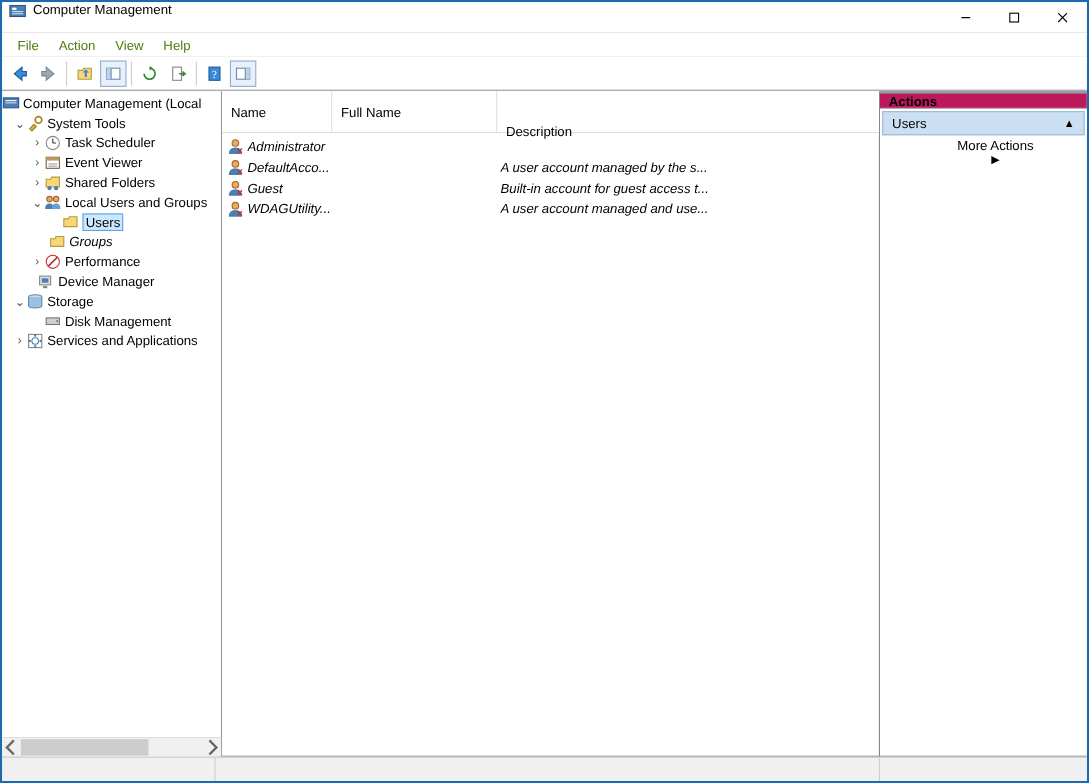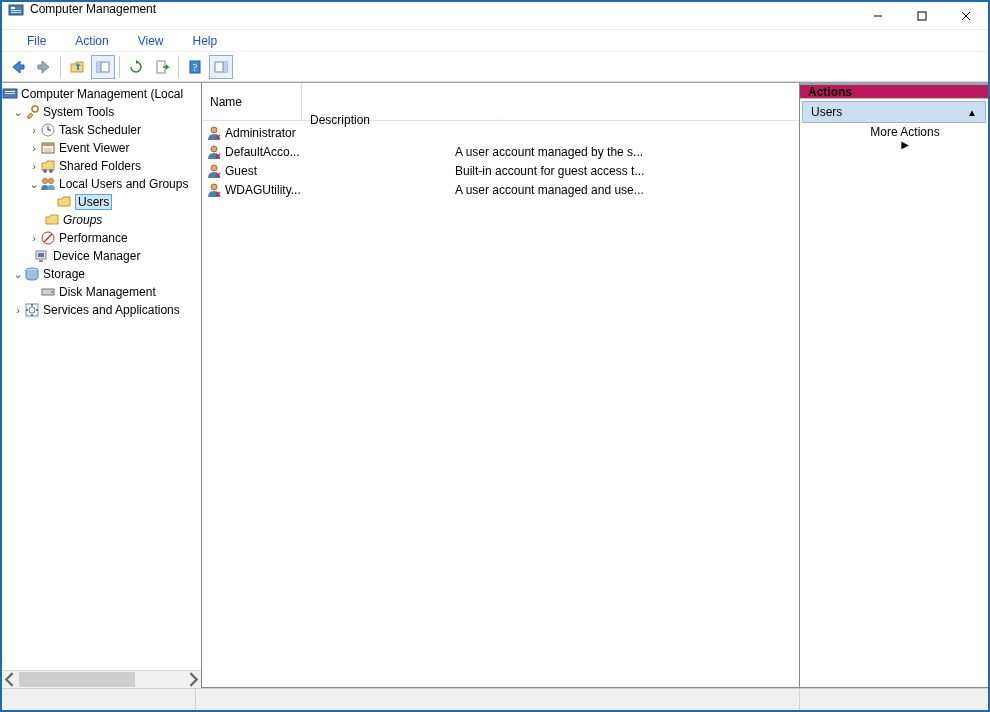--- a/index.html
+++ b/index.html
@@ -7,21 +7,21 @@
   .window { width: 990px; height: 712px; border: 2px solid #1e6ab0; display:flex; flex-direction:column; background:#fff; }
   
   .titlebar { height: 28px; display:flex; padding: 0 0 0 6px; background:#fff; border-bottom:1px solid #e8e8e8;}
   .titlebar .app-icon { width:16px; height:16px; margin-right:6px; }
   .titlebar .title { flex:0 0 auto; color:#000; font-size:12px; }
   .titlebar .spacer { flex:1; }
   .win-btn { width:44px; height:28px; display:flex; align-items:center; justify-content:center; }
   .win-btn svg { width:10px; height:10px; }
   
   .menubar { height:22px; display:flex; align-items:center; padding:0 6px; gap:2px; background:#fff; border-bottom:1px solid #f0f0f0;}
-  .menuitem { padding:2px 8px; font-size:12px; color:#1d4ed8;margin-left:11px; }
+  .menuitem { padding:2px 8px; font-size:12px; color:#4d7c0f; }
   
   .toolbar { height:30px; display:flex; align-items:center; padding:0 4px; gap:2px; background:#fff; border-bottom:1px solid #d9d9d9;}
   .tool-btn { width:24px; height:24px; display:flex; align-items:center; justify-content:center; border:1px solid transparent; }
   .tool-btn.box { border:1px solid #8faed1; background:#e8f1fb; }
   .tool-btn svg { width:16px; height:16px; }
   .tool-sep { width:1px; height:22px; background:#ccc; margin:0 2px; }
   
   .mainarea { flex:1; display:flex; min-height:0; border-top:1px solid #a0a0a0;}
   .pane-left { width:200px; display:flex; flex-direction:column; border:1px solid #888; border-top:none; border-left:none; background:#fff; }
   .pane-center { flex:1; display:flex; flex-direction:column; border:1px solid #888; border-top:none; border-left:none; background:#fff;}
@@ -38,21 +38,21 @@
   .scrollbar-h .sb-btn { width:17px; height:17px; display:flex; align-items:center; justify-content:center; background:#f0f0f0;}
   .scrollbar-h .sb-track { flex:1; height:17px; background:#f0f0f0; position:relative;}
   .scrollbar-h .sb-thumb { position:absolute; left:0; top:0; height:15px; margin:1px 0; width:70%; background:#cdcdcd; }
   
   .list-head { height:38px; display:flex; align-items:stretch; border-bottom:1px solid #e0e0e0; background:#fff;}
   .list-col { display:flex; align-items:center; padding:0 8px; border-right:1px solid #e0e0e0; font-size:12px; color:#000; }
   .col-name { width:100px; }
   .col-full { width:150px; }
   .col-desc { flex:1; max-width:200px;margin-top:36px;}
   .list-body { flex:1; overflow:hidden; padding-top:2px;}
-  .list-row { display:flex; align-items:center; height:19px; padding-left:4px;}
+  .list-row { display:flex; align-items:center; height:19px; padding-left:4px;font-style:italic;}
   .list-row .uicon { width:16px; height:16px; margin-right:3px; }
   .list-row .cname { width:80px; overflow:hidden; text-overflow:ellipsis; white-space:nowrap;}
   .list-row .cfull { width:150px; overflow:hidden; text-overflow:ellipsis; white-space:nowrap;}
   .list-row .cdesc { flex:1; max-width:210px; overflow:hidden; text-overflow:ellipsis; white-space:nowrap;}
   
   .actions-head { height:16px; background:#be185d; border-bottom:1px solid #bbb; border-top:2px solid #8aa; display:flex; align-items:center; padding:0 8px; font-weight:bold; font-size:12px;}
   .actions-sec { height:22px; background:#cbdff3; border:1px solid #9bb7d6; margin:2px; display:flex; align-items:center; padding:0 8px; font-size:12px; justify-content:space-between;}
   .actions-item { height:22px; display:flex; align-items:center; padding:0 8px 0 30px; font-size:12px; justify-content:space-between;flex-direction:column;}
   .arrow { font-size:10px;}
   
@@ -309,20 +309,21 @@
             <svg viewBox="0 0 8 8">
               <path d="M3 1 L6 4 L3 7" fill="none" stroke="#666"></path>
             </svg>
           </div>
       </div>
     </div>
 
     <div class="pane-center">
       <div class="list-head">
         <div class="list-col col-name">Name</div>
+        <div class="list-col col-full">Full Name</div>
         <div class="list-col col-desc">Description</div>
         <div class="list-col" style="flex:1;border-right:none;"></div>
       </div>
       <div class="list-body">
 
         <div class="list-row">
           <span class="uicon">
               <svg viewBox="0 0 16 16">
                 <circle cx="8" cy="5" r="3" fill="#e8a868" stroke="#a86828"></circle>
                 <path d="M2 15 Q2 9 8 9 Q14 9 14 15 Z" fill="#4a7fb0"></path>

